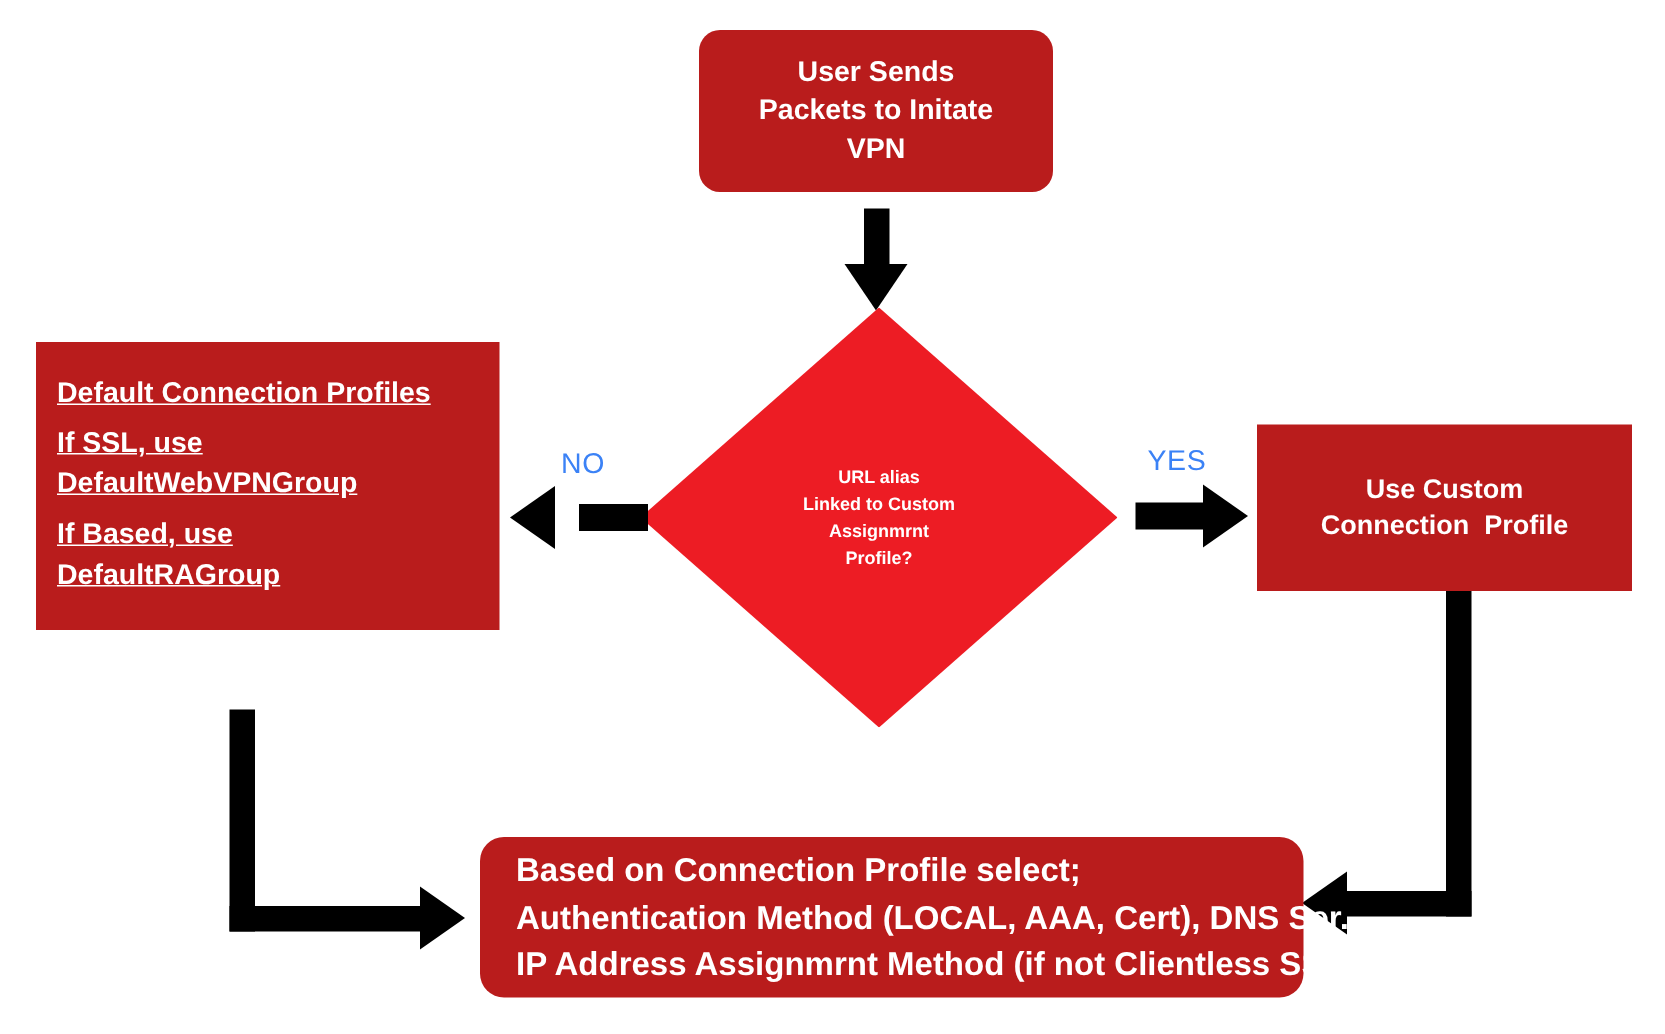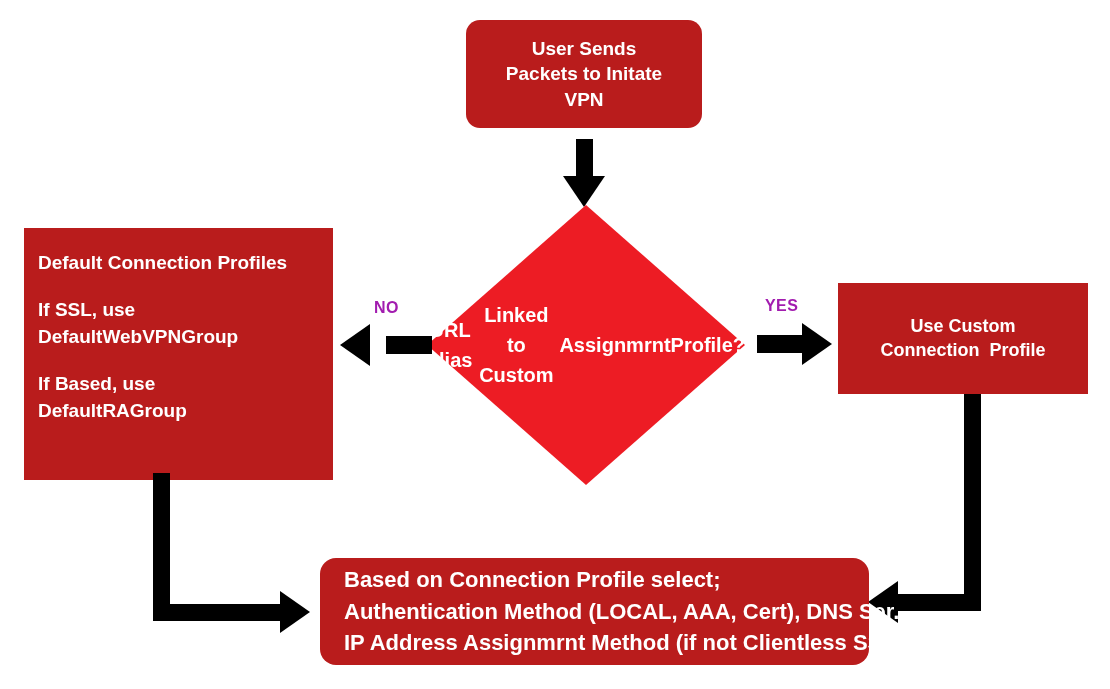--- a/index.html
+++ b/index.html
@@ -45,26 +45,27 @@
     align-items: center;
     text-align: center;
     font-size: 19px;
   }
 
   
   #default-box {
     left: 24px;
     top: 228px;
     width: 309px;
-    height: 252px;
+    height: 192px;
     border-radius: 0;
     padding: 22px 0 22px 14px;
     font-size: 19px;
     justify-content: flex-start;
     text-align: left;
+    text-decoration: underline;
   }
   #default-box .line { margin-bottom: 2px; }
   #default-box .gap { height: 20px; }
 
   
   #custom-box {
     left: 838px;
     top: 283px;
     width: 250px;
     height: 111px;
@@ -98,36 +99,36 @@
   #decision-diamond .shape {
     position: absolute;
     inset: 0;
     background: #ED1C24;
     clip-path: polygon(50% 0%, 100% 50%, 50% 100%, 0% 50%);
   }
   #decision-diamond .dtext {
     position: absolute;
     inset: 0;
     display: flex;
-    flex-direction: row;
+    flex-direction: column;
     align-items: center;
     justify-content: center;
     color: #ffffff;
     font-weight: bold;
-    font-size: 20px;
+    font-size: 12px;
     line-height: 1.5;
     text-align: center;
   }
 
   
   .edge-label {
     position: absolute;
-    color: #a21caf;
-    font-weight: bold;
-    font-size: 16px;
+    color: #3b82f6;
+    font-weight: normal;
+    font-size: 19px;
     letter-spacing: .4px;
   }
   #label-no  { left: 374px; top: 299px; }
   #label-yes { left: 765px; top: 297px; }
 
   
   .arrow { position: absolute; }
   .shaft { position: absolute; background: #000000; }
   .head  { position: absolute; width: 0; height: 0; }
   .head-down  { border-left: 21px solid transparent; border-right: 21px solid transparent; border-top: 31px solid #000000; }

